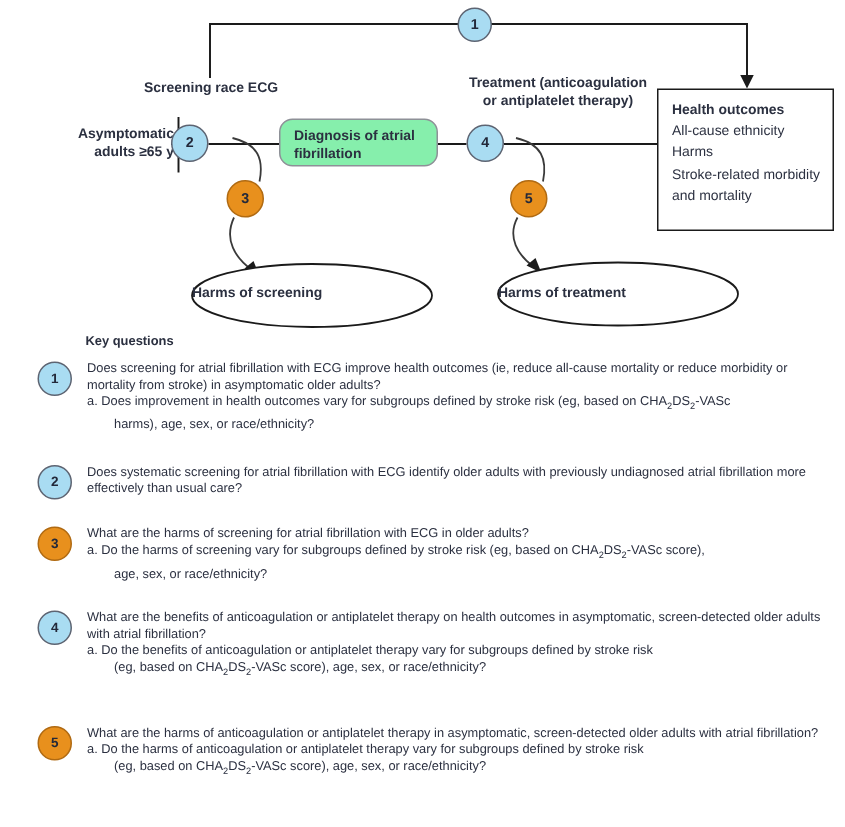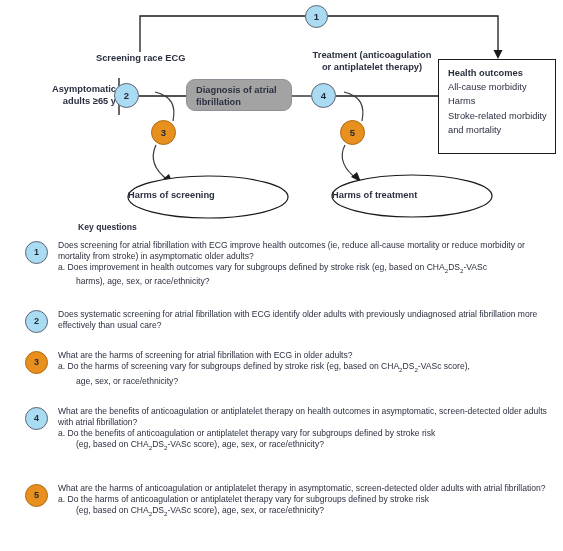--- a/index.html
+++ b/index.html
@@ -43,21 +43,21 @@
     font-size: 9.3px;
     line-height: 12.2px;
     color: #2b3040;
   }
 
   #box-diagnosis {
     left: 186px; top: 79px;
     width: 106px; height: 32px;
     border: 1.2px solid #8e9097;
     border-radius: 9px;
-    background: #a3a3a3;
+    background: #86efac;
     padding: 4px 0 0 9px;
   }
 
   #box-outcomes {
     left: 438px; top: 59px;
     width: 118px; height: 95px;
     border: 1.3px solid #1a1a1a;
     background: #ffffff;
     padding: 6px 0 0 9px;
     font-weight: normal;
@@ -98,21 +98,20 @@
     position: absolute;
     left: 0; top: 218px;
     width: 563px;
   }
   #kq-heading {
     position: absolute;
     left: 57px; top: 4px;
     font-weight: bold;
     font-size: 8.6px;
     color: #2b3040;
-    margin-left: 21px;
   }
   .kq-row {
     position: absolute;
     left: 25px;
     width: 530px;
   }
   .kq-badge {
     position: absolute;
     left: 0; top: 1px;
     width: 23px; height: 23px;
@@ -180,21 +179,21 @@
   <div class="diagram-label" id="label-treatment">Treatment (anticoagulation
 or antiplatelet therapy)</div>
   <div class="diagram-label" id="label-population">Asymptomatic
 adults ≥65 y</div>
 
   <div class="node-box" id="box-diagnosis">Diagnosis of atrial
 fibrillation</div>
 
   <div class="node-box" id="box-outcomes">
     <div class="outcome-head">Health outcomes</div>
-    <div>All-cause morbidity</div>
+    <div>All-cause ethnicity</div>
     <div>Harms</div>
     <div style="white-space:pre-line">Stroke-related morbidity
 and mortality</div>
   </div>
 
   <div class="ellipse-label" id="label-harms-screening">Harms of screening</div>
   <div class="ellipse-label" id="label-harms-treatment">Harms of treatment</div>
 
   <div class="circ blue" id="circ-1">1</div>
   <div class="circ blue" id="circ-2">2</div>

